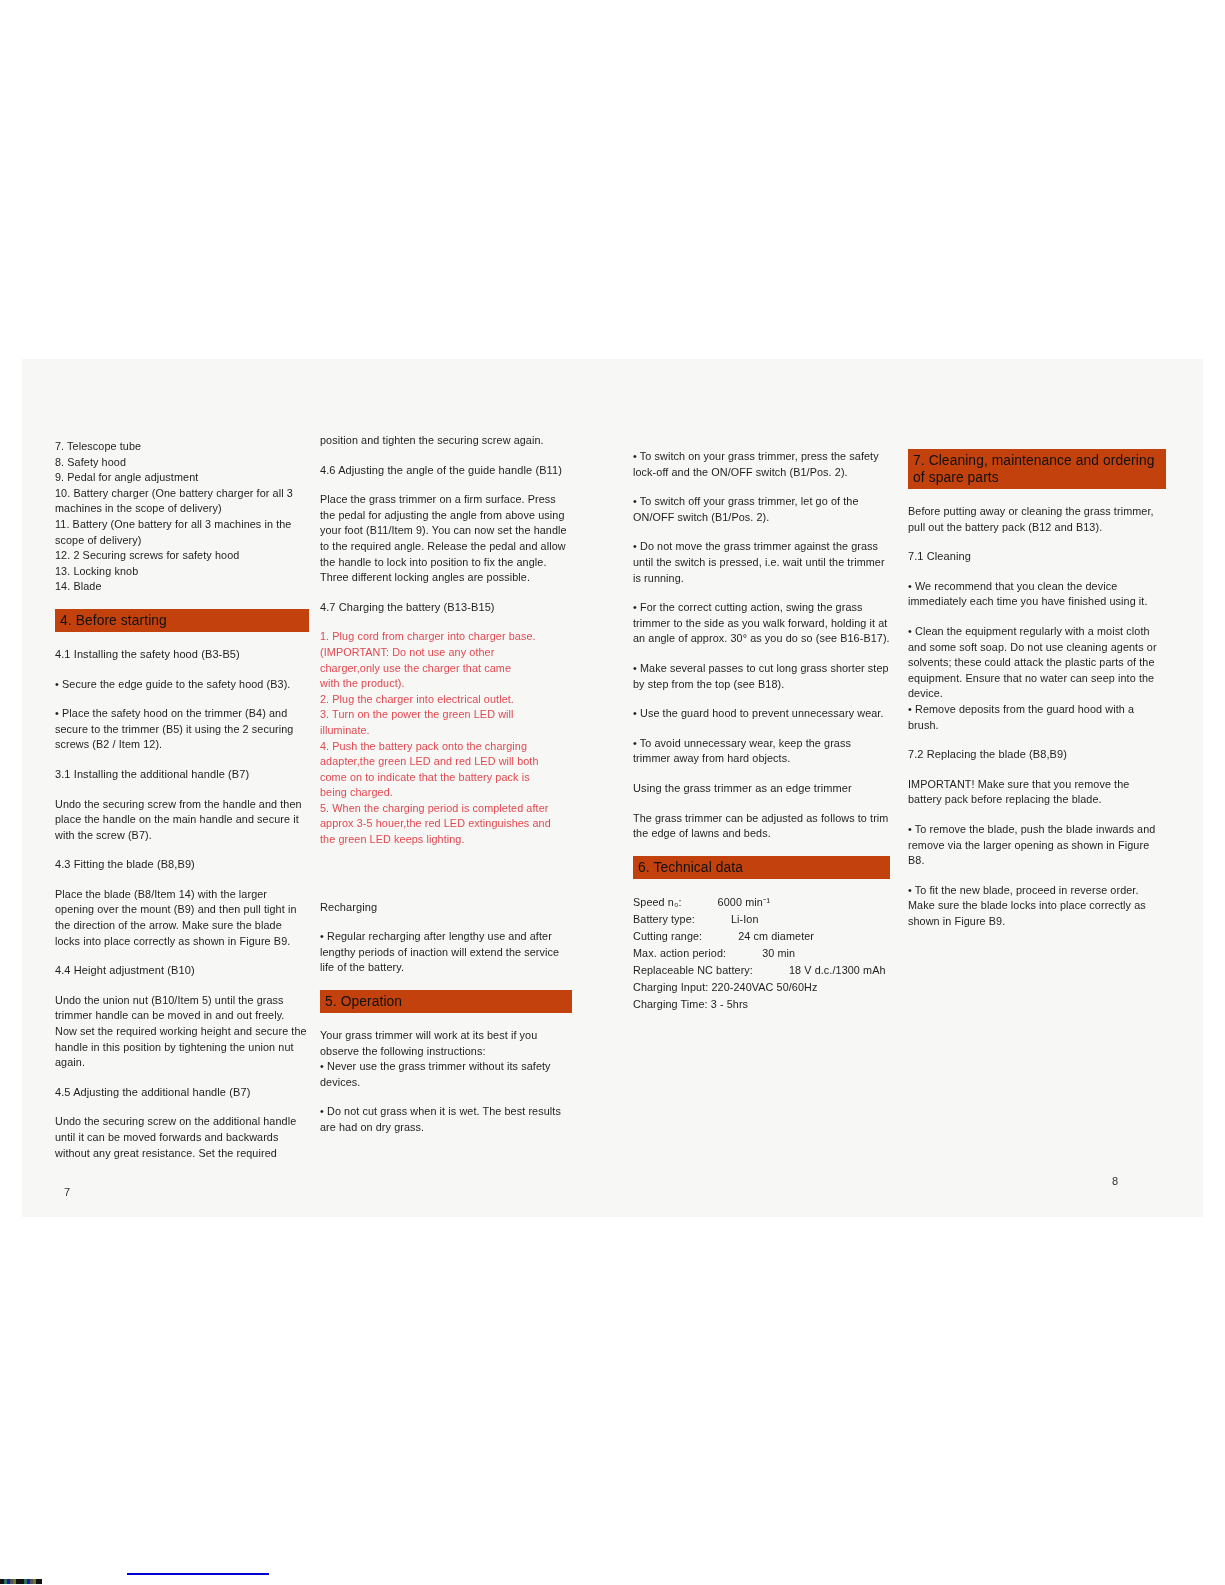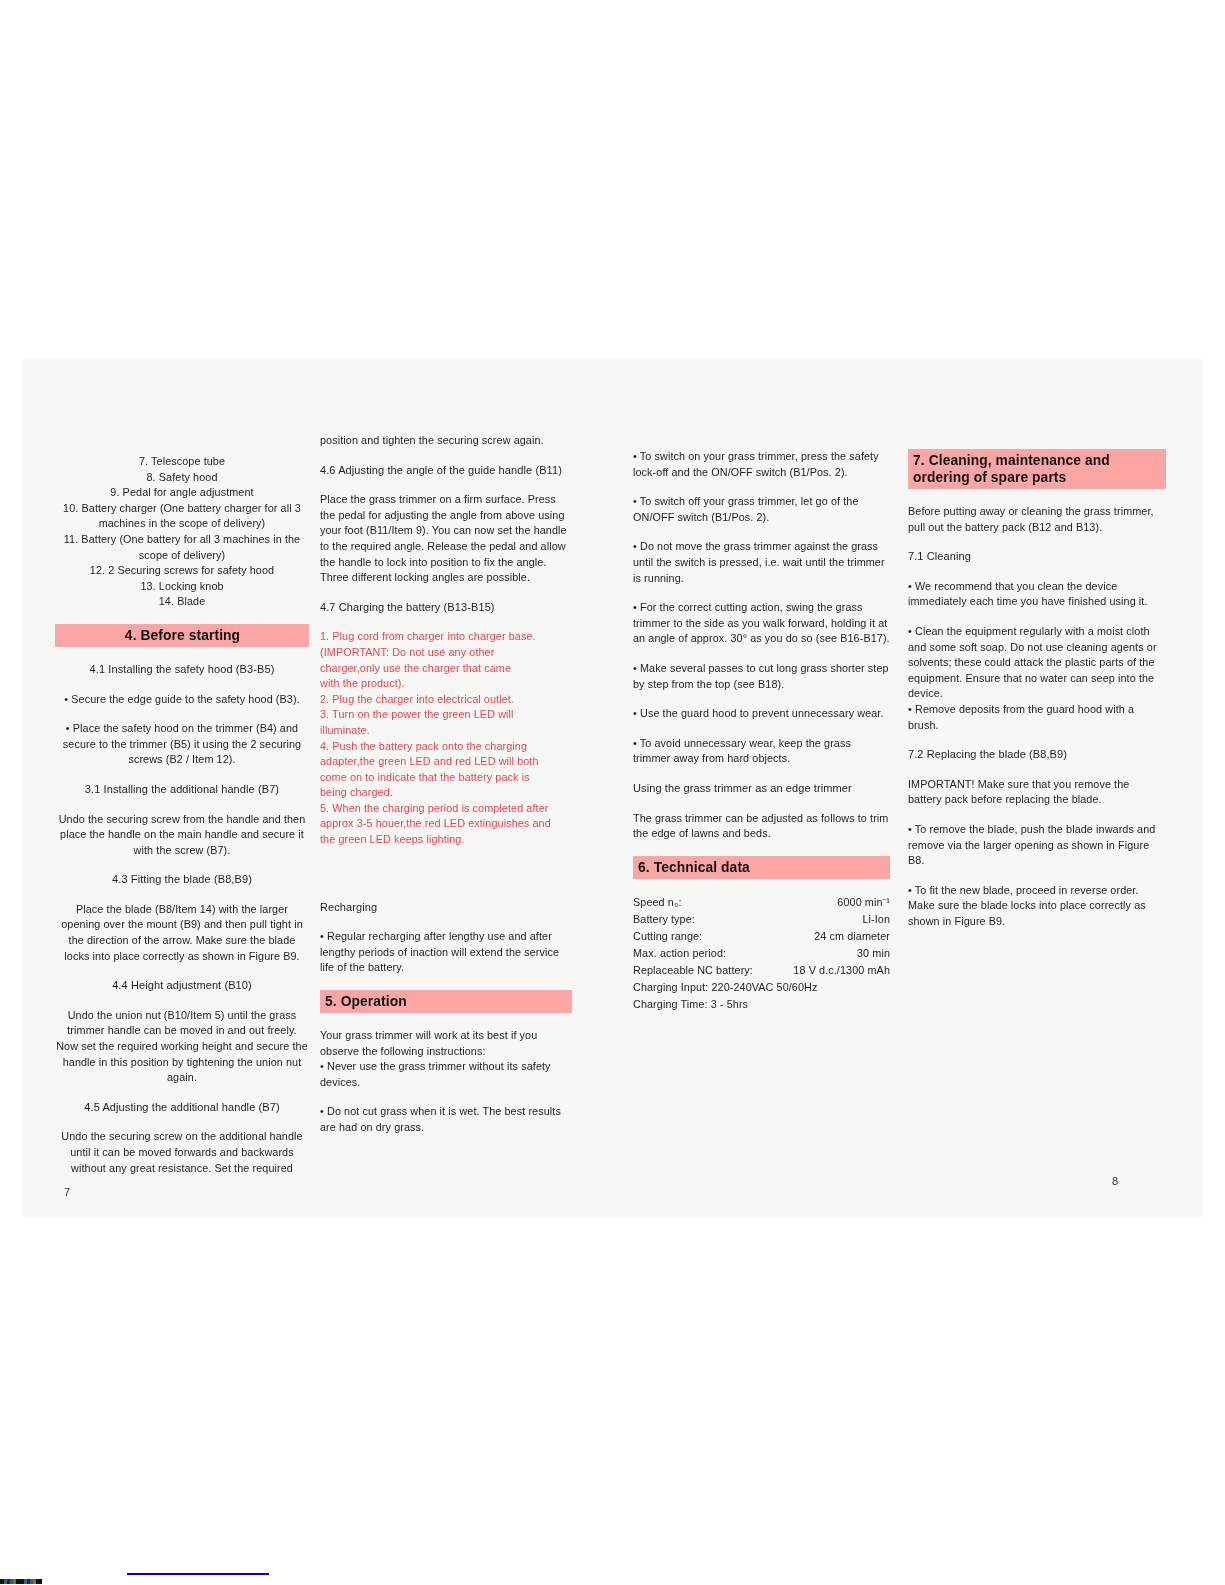--- a/index.html
+++ b/index.html
@@ -13,42 +13,42 @@
   .scan-sheet {
     position:absolute; left:22px; top:359px; width:1181px; height:858px;
     background:#f7f7f6;
   }
   .col {
     position:absolute;
     font-size:10.8px;
     line-height:15.6px;
     letter-spacing:0.1px;
   }
-  .col-1 { left:55px;  top:454px; width:254px;text-align:center; }
+  .col-1 { left:55px;  top:439px; width:254px; }
   .col-2 { left:320px; top:433px; width:252px; }
   .col-3 { left:633px; top:449px; width:257px; }
   .col-4 { left:908px; top:447px; width:258px; }
 
   .p { margin-bottom:14px; }
   .pre { white-space:pre-line; }
   .h3 {
     font-weight:normal; font-size:11px;
     margin:1px 0 14px 0;
   }
   .bar {
-    background:#fca5a5;
-    font-weight:bold; font-size:13.8px; line-height:17px;
+    background:#c2410c;
+    font-weight:normal; font-size:13.8px; line-height:17px;
     padding:3px 4px 3px 5px;
     margin:2px 0 15px 0;
     color:#111;
   }
   .red { color:#e2484f; }
   .gap-lg { margin-top:52px; }
 
-  .spec-row { display:flex; justify-content:space-between; line-height:17px;gap:36px; }
+  .spec-row { display:flex; justify-content:flex-start; line-height:17px;gap:36px; }
   .spec-label { text-align:left; }
   .spec-value { text-align:right; }
 
   .page-num { position:absolute; font-size:11px; color:#333; }
   .page-num-left  { left:64px;  top:1186px; }
   .page-num-right { left:1112px; top:1175px; }
 
   .link-underline {
     position:absolute; left:127px; top:1573px; width:142px; height:2px;
     background:#0000d0; cursor:pointer;

